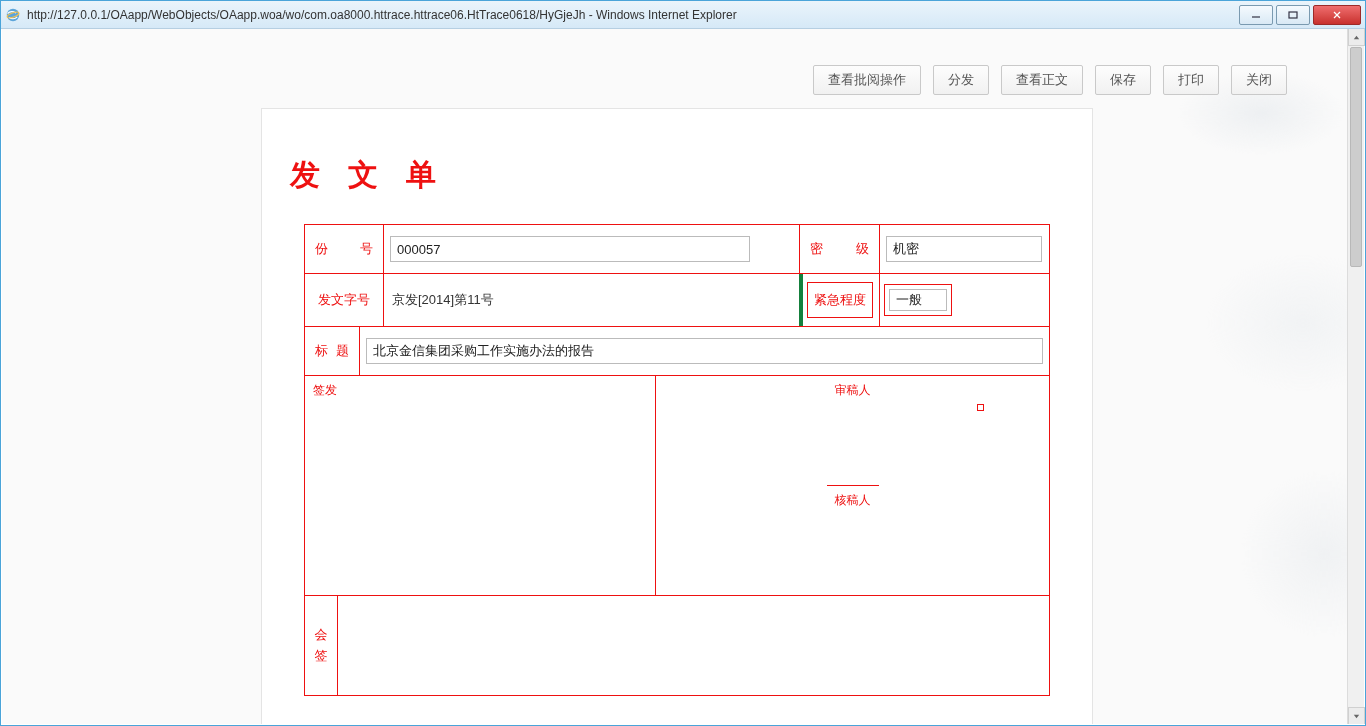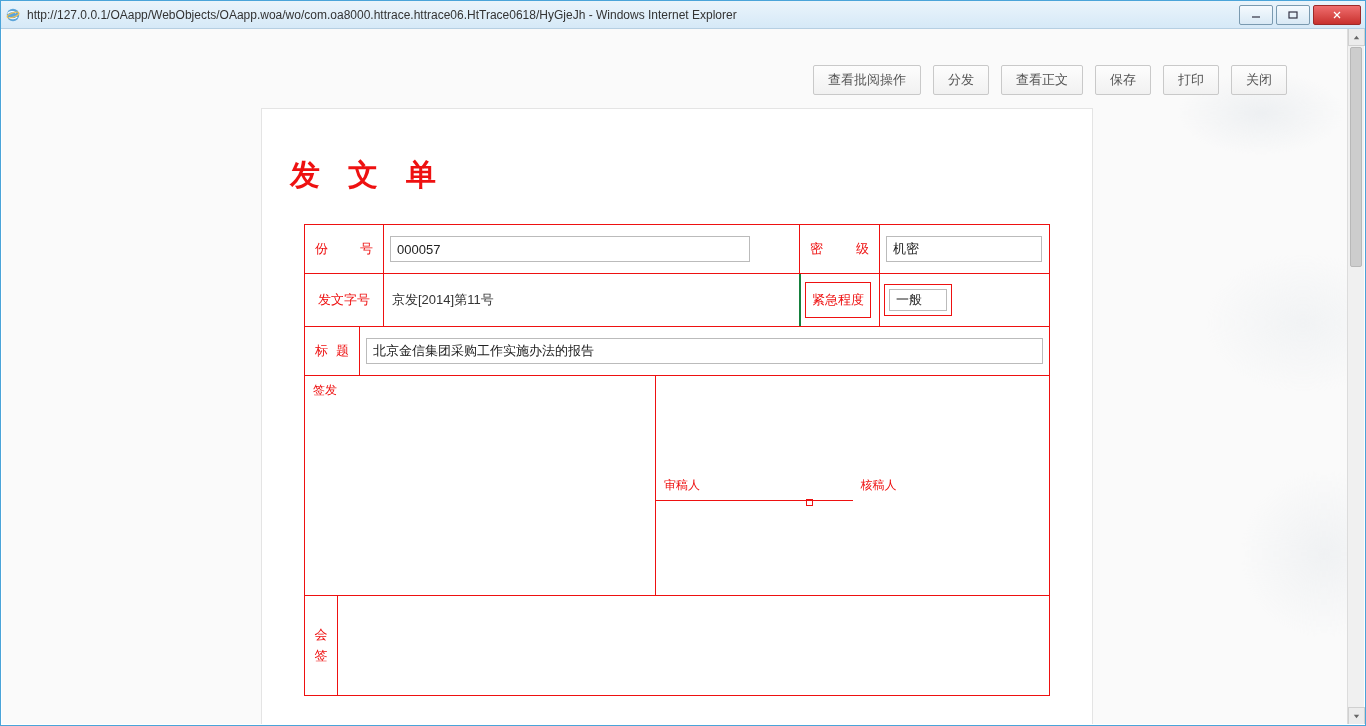--- a/index.html
+++ b/index.html
@@ -64,21 +64,21 @@
   .row2 .c4{width:170px;height:52px;}
   .row2 .c3 .inner{border:1px solid #e11;padding:8px 6px;color:#e11;}
   .row2 .c4 .inner{border:1px solid #e11;padding:4px 4px;}
   .row2 .c4 .inner .inputbox{width:58px;height:22px;}
 
   .row3 .c1{width:78px;height:48px;}
   .row3 .c2{flex:1;height:48px;}
 
   .row4{height:220px;}
   .row4 .left{width:350px;display:block;}
-  .row4 .right{flex:1;display:flex;}
+  .row4 .right{flex:1;display:flex;flex-direction:column;}
   .row4 .sec-lbl{color:#e11;font-size:12px;padding:6px 8px;}
   .row4 .rtop{flex:1;border-bottom:1px solid #e11;position:relative;}
   .row4 .rbot{flex:1;}
   .tinybox{position:absolute;left:150px;top:28px;width:7px;height:7px;border:1px solid #e11;}
 
   .row5{height:100px;}
   .row5 .c1{width:32px;color:#e11;font-size:13px;display:flex;flex-direction:column;align-items:center;justify-content:center;line-height:1.6;}
   .row5 .c2{flex:1;}
 
   .labelspread{display:flex;justify-content:space-between;width:100%;padding:0 4px;}
@@ -151,21 +151,21 @@
                 </span>
             </div>
             <div class="cell val c4">
               <input class="inputbox" style="width: 156px;" value="机密">
             </div>
           </div>
 
           <div class="row row2">
             <div class="cell lbl c1">发文字号</div>
             <div class="cell val c2">京发[2014]第11号</div>
-            <div class="cell c3" style="padding:4px;border-left:2px solid #15803d;">
+            <div class="cell c3" style="padding:4px;border-left:4px solid #15803d;">
               <div class="inner">紧急程度</div>
             </div>
             <div class="cell c4" style="padding:4px;">
               <div class="inner">
                 <input class="inputbox" value="一般" style="">
               </div>
             </div>
           </div>
 
           <div class="row row3">

